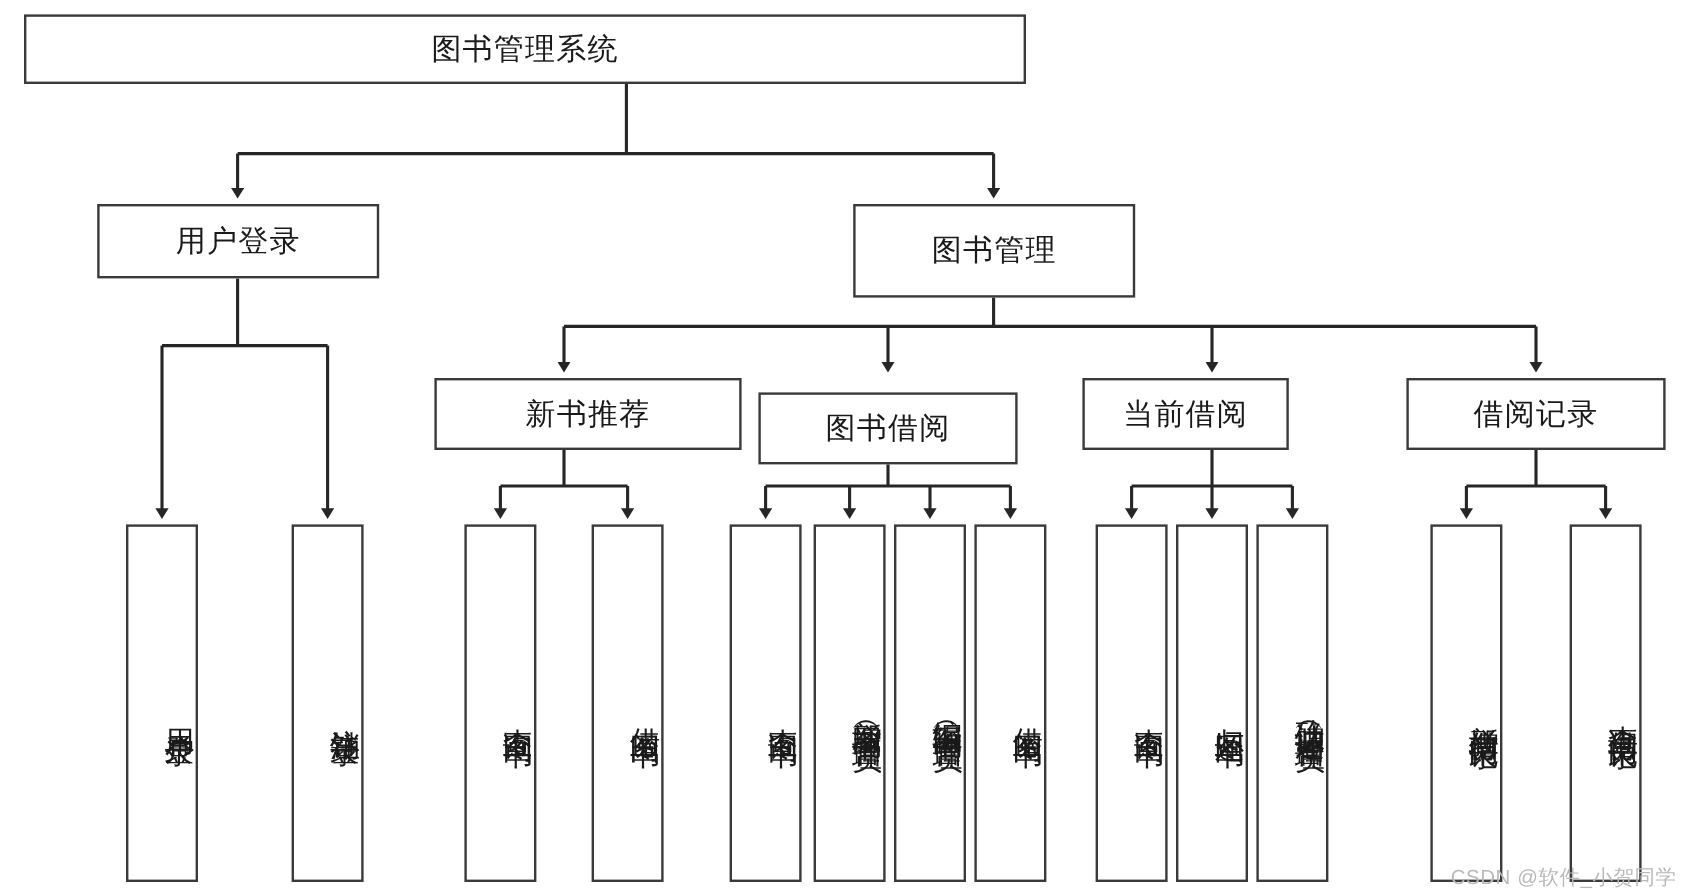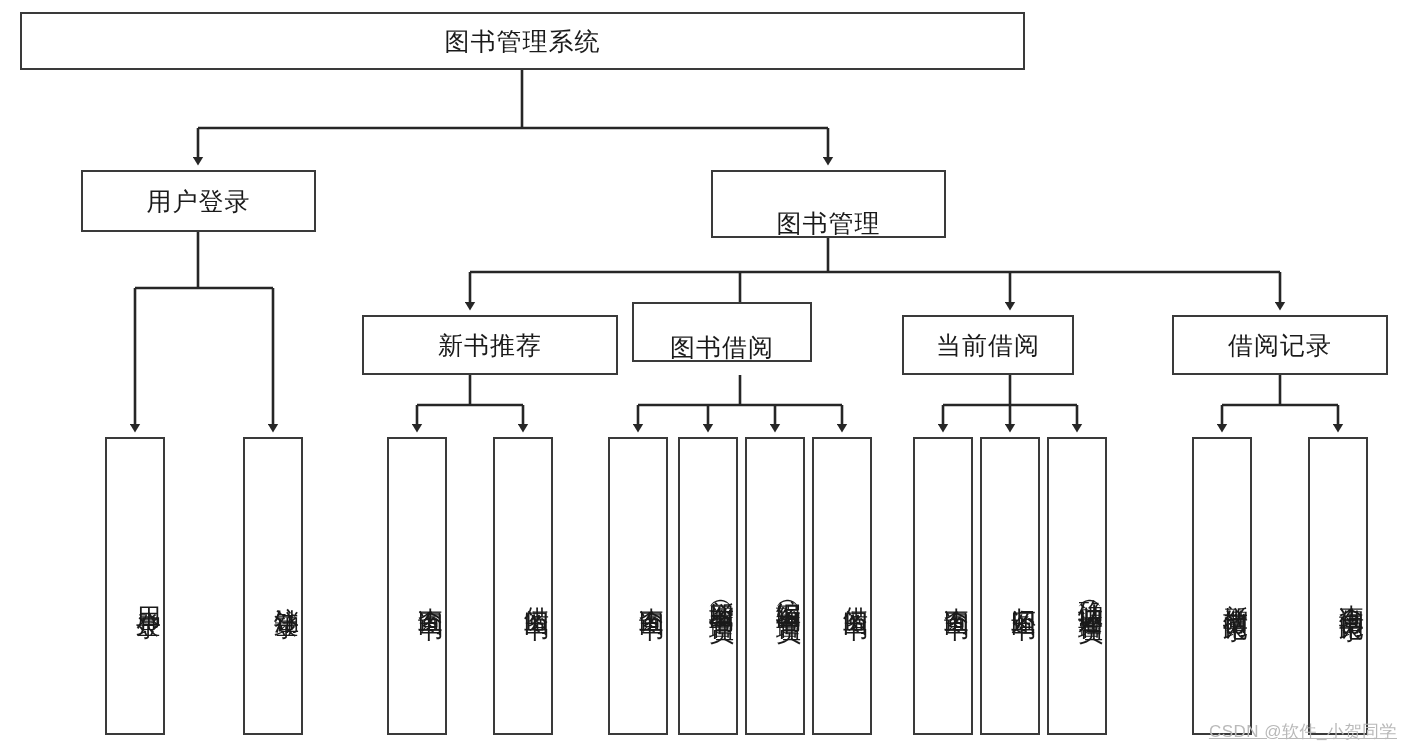--- a/index.html
+++ b/index.html
@@ -59,21 +59,20 @@
   }
   .watermark{
     position:absolute;
     right:8px;
     bottom:4px;
     font-size:17px;
     color:#b9b9b9;
     letter-spacing:0.5px;
     white-space:nowrap;
     user-select:none;
-    text-decoration:underline;
   }
 </style>
 </head>
 <body>
 
 <div id="canvas">
 
   <svg class="connectors" viewBox="0 0 1405 747" xmlns="http://www.w3.org/2000/svg">
     <defs>
       <marker id="arrow" markerWidth="9" markerHeight="11" refX="1.5" refY="5.5" orient="auto" markerUnits="userSpaceOnUse">
@@ -117,35 +116,35 @@
       <path d="M1010,405 L1010,425" marker-end="url(#arrow)"></path>
       <path d="M1077,405 L1077,425" marker-end="url(#arrow)"></path>
 
       <path d="M1280,375 L1280,405"></path>
       <path d="M1222,405 L1338,405"></path>
       <path d="M1222,405 L1222,425" marker-end="url(#arrow)"></path>
       <path d="M1338,405 L1338,425" marker-end="url(#arrow)"></path>
     </g>
   </svg>
 
-  <div class="node node-h node-root" style="left:20px; top:12px; width:1005px; height:58px;">
+  <div class="node node-h node-root" style="left:20px; top:12px; width:835px; height:58px;">
     <span>图书管理系统</span>
   </div>
 
   <div class="node node-h" style="left:81px; top:170px; width:235px; height:62px;">
     <span>用户登录</span>
   </div>
-  <div class="node node-h" style="left:711px; top:170px; width:235px; height:68px;align-items:flex-end;">
+  <div class="node node-h" style="left:711px; top:170px; width:235px; height:78px;">
     <span>图书管理</span>
   </div>
 
   <div class="node node-h" style="left:362px; top:315px; width:256px; height:60px;">
     <span>新书推荐</span>
   </div>
-  <div class="node node-h" style="left:632px; top:302px; width:180px; height:60px;align-items:flex-end;">
+  <div class="node node-h" style="left:632px; top:327px; width:216px; height:60px;">
     <span>图书借阅</span>
   </div>
   <div class="node node-h" style="left:902px; top:315px; width:172px; height:60px;">
     <span>当前借阅</span>
   </div>
   <div class="node node-h" style="left:1172px; top:315px; width:216px; height:60px;">
     <span>借阅记录</span>
   </div>
 
   <div class="node node-v" style="left:105px; top:437px; width:60px; height:298px;">

